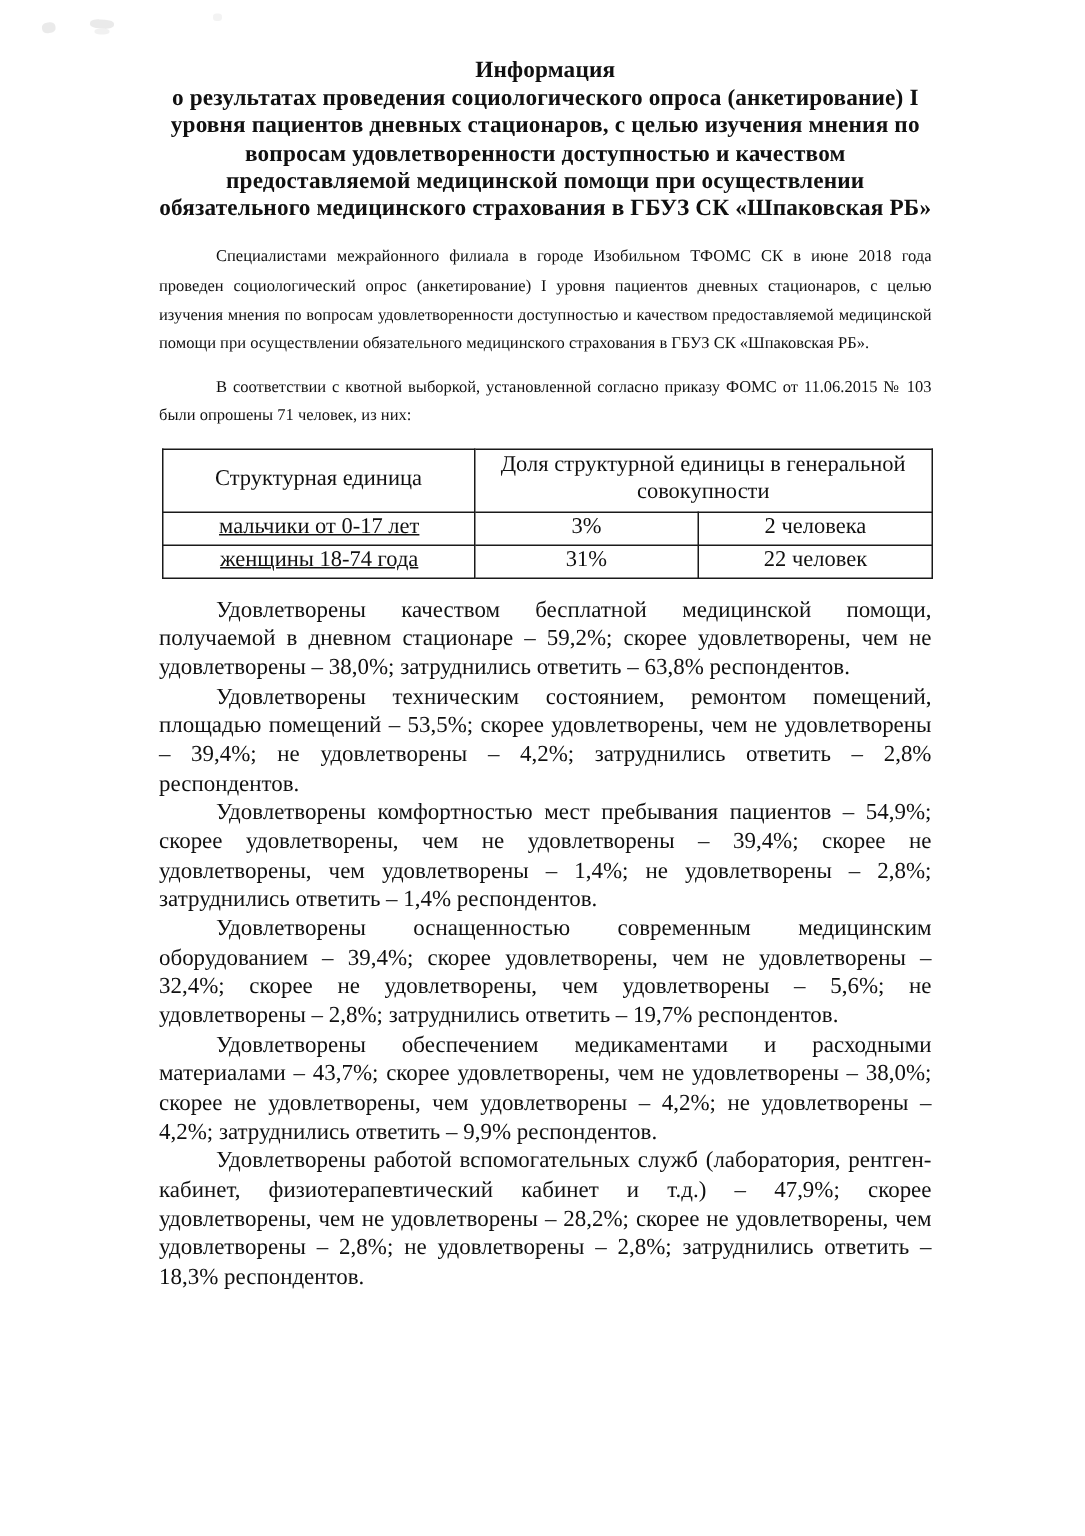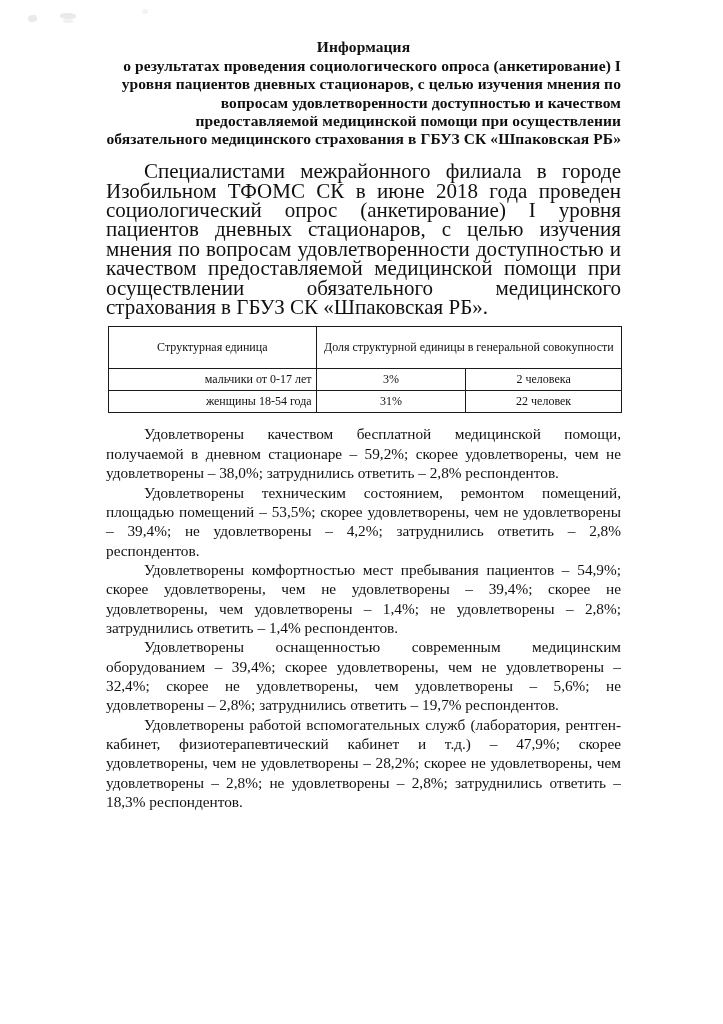--- a/index.html
+++ b/index.html
@@ -53,59 +53,59 @@
     text-align: center;
     margin: 0 0 14px 0;
     letter-spacing: .1px;
   }
   .doc-title .title-main {
     display: block;
     margin-bottom: 1px;
   }
   .doc-title .title-sub {
     display: block;
-    text-align: right;
   }
 
   
   p.body {
     margin: 0 0 0 0;
-    font-size: 21px;
+    font-size: 11px;
     line-height: 19.4px;
     text-align: justify;
     text-indent: 38px;
     hyphens: manual;
   }
 
   .intro-block { margin-bottom: 9px; }
   .quota-block { margin-bottom: 11px; }
 
   
   table.stats {
     border-collapse: collapse;
     width: 514px;
     margin: 0 0 11px 2px;
-    font-size: 12px;
+    font-size: 15px;
     line-height: 17px;
   }
   table.stats td, table.stats th {
     border: 1px solid #1a1a1a;
     padding: 1px 4px 2px 4px;
     font-weight: normal;
     vertical-align: middle;
   }
   table.stats thead th {
     text-align: center;
     height: 38px;
     line-height: 17.5px;
   }
   table.stats tbody td.unit {
-    text-align: right;
+    text-align: center;
     padding-left: 5px;
     height: 18px;
+    text-decoration: underline;
   }
   table.stats tbody td.share,
   table.stats tbody td.count {
     text-align: center;
   }
   .col-unit  { width: 208px; }
   .col-share { width: 150px; }
   .col-count { width: 156px; }
 
   
@@ -131,49 +131,53 @@
 
     <h1 class="doc-title">
       <span class="title-main">Информация</span>
       <span class="title-sub">о результатах проведения социологического опроса (анкетирование) I уровня пациентов дневных стационаров, с целью изучения мнения по вопросам удовлетворенности доступностью и качеством предоставляемой медицинской помощи при осуществлении обязательного медицинского страхования в ГБУЗ СК «Шпаковская РБ»</span>
     </h1>
 
     <div class="intro-block">
       <p class="body">Специалистами межрайонного филиала в городе Изобильном ТФОМС СК в июне 2018 года проведен социологический опрос (анкетирование) I уровня пациентов дневных стационаров, с целью изучения мнения по вопросам удовлетворенности доступностью и качеством предоставляемой медицинской помощи при осуществлении обязательного медицинского страхования в ГБУЗ СК «Шпаковская РБ».</p>
     </div>
 
+    <div class="quota-block">
+      <p class="body">В соответствии с квотной выборкой, установленной согласно приказу ФОМС от 11.06.2015 № 103 были опрошены 71 человек, из них:</p>
+    </div>
 
     <table class="stats">
       <colgroup>
         <col class="col-unit">
           <col class="col-share">
           <col class="col-count">
       </colgroup>
       <thead>
         <tr>
           <th>Структурная единица</th>
           <th colspan="2">Доля структурной единицы в генеральной совокупности</th>
         </tr>
       </thead>
       <tbody id="table-body">
           <tr>
             <td class="unit">мальчики от 0-17 лет</td>
             <td class="share">3%</td>
             <td class="count">2 человека</td>
           </tr>
           <tr>
-            <td class="unit">женщины 18-54 года</td>
+            <td class="unit">женщины 18-74 года</td>
             <td class="share">31%</td>
             <td class="count">22 человек</td>
           </tr>
         </tbody>
     </table>
 
     <div class="findings" id="findings">
-        <p>Удовлетворены качеством бесплатной медицинской помощи, получаемой в дневном стационаре – 59,2%; скорее удовлетворены, чем не удовлетворены – 38,0%; затруднились ответить – 2,8% респондентов.</p>
+        <p>Удовлетворены качеством бесплатной медицинской помощи, получаемой в дневном стационаре – 59,2%; скорее удовлетворены, чем не удовлетворены – 38,0%; затруднились ответить – 63,8% респондентов.</p>
         <p>Удовлетворены техническим состоянием, ремонтом помещений, площадью помещений – 53,5%; скорее удовлетворены, чем не удовлетворены – 39,4%; не удовлетворены – 4,2%; затруднились ответить – 2,8% респондентов.</p>
         <p>Удовлетворены комфортностью мест пребывания пациентов – 54,9%; скорее удовлетворены, чем не удовлетворены – 39,4%; скорее не удовлетворены, чем удовлетворены – 1,4%; не удовлетворены – 2,8%; затруднились ответить – 1,4% респондентов.</p>
         <p>Удовлетворены оснащенностью современным медицинским оборудованием – 39,4%; скорее удовлетворены, чем не удовлетворены – 32,4%; скорее не удовлетворены, чем удовлетворены – 5,6%; не удовлетворены – 2,8%; затруднились ответить – 19,7% респондентов.</p>
+        <p>Удовлетворены обеспечением медикаментами и расходными материалами – 43,7%; скорее удовлетворены, чем не удовлетворены – 38,0%; скорее не удовлетворены, чем удовлетворены – 4,2%; не удовлетворены – 4,2%; затруднились ответить – 9,9% респондентов.</p>
         <p>Удовлетворены работой вспомогательных служб (лаборатория, рентген-кабинет, физиотерапевтический кабинет и т.д.) – 47,9%; скорее удовлетворены, чем не удовлетворены – 28,2%; скорее не удовлетворены, чем удовлетворены – 2,8%; не удовлетворены – 2,8%; затруднились ответить – 18,3% респондентов.</p>
       </div>
 
   </div>
 </div>
 
 </body></html>

